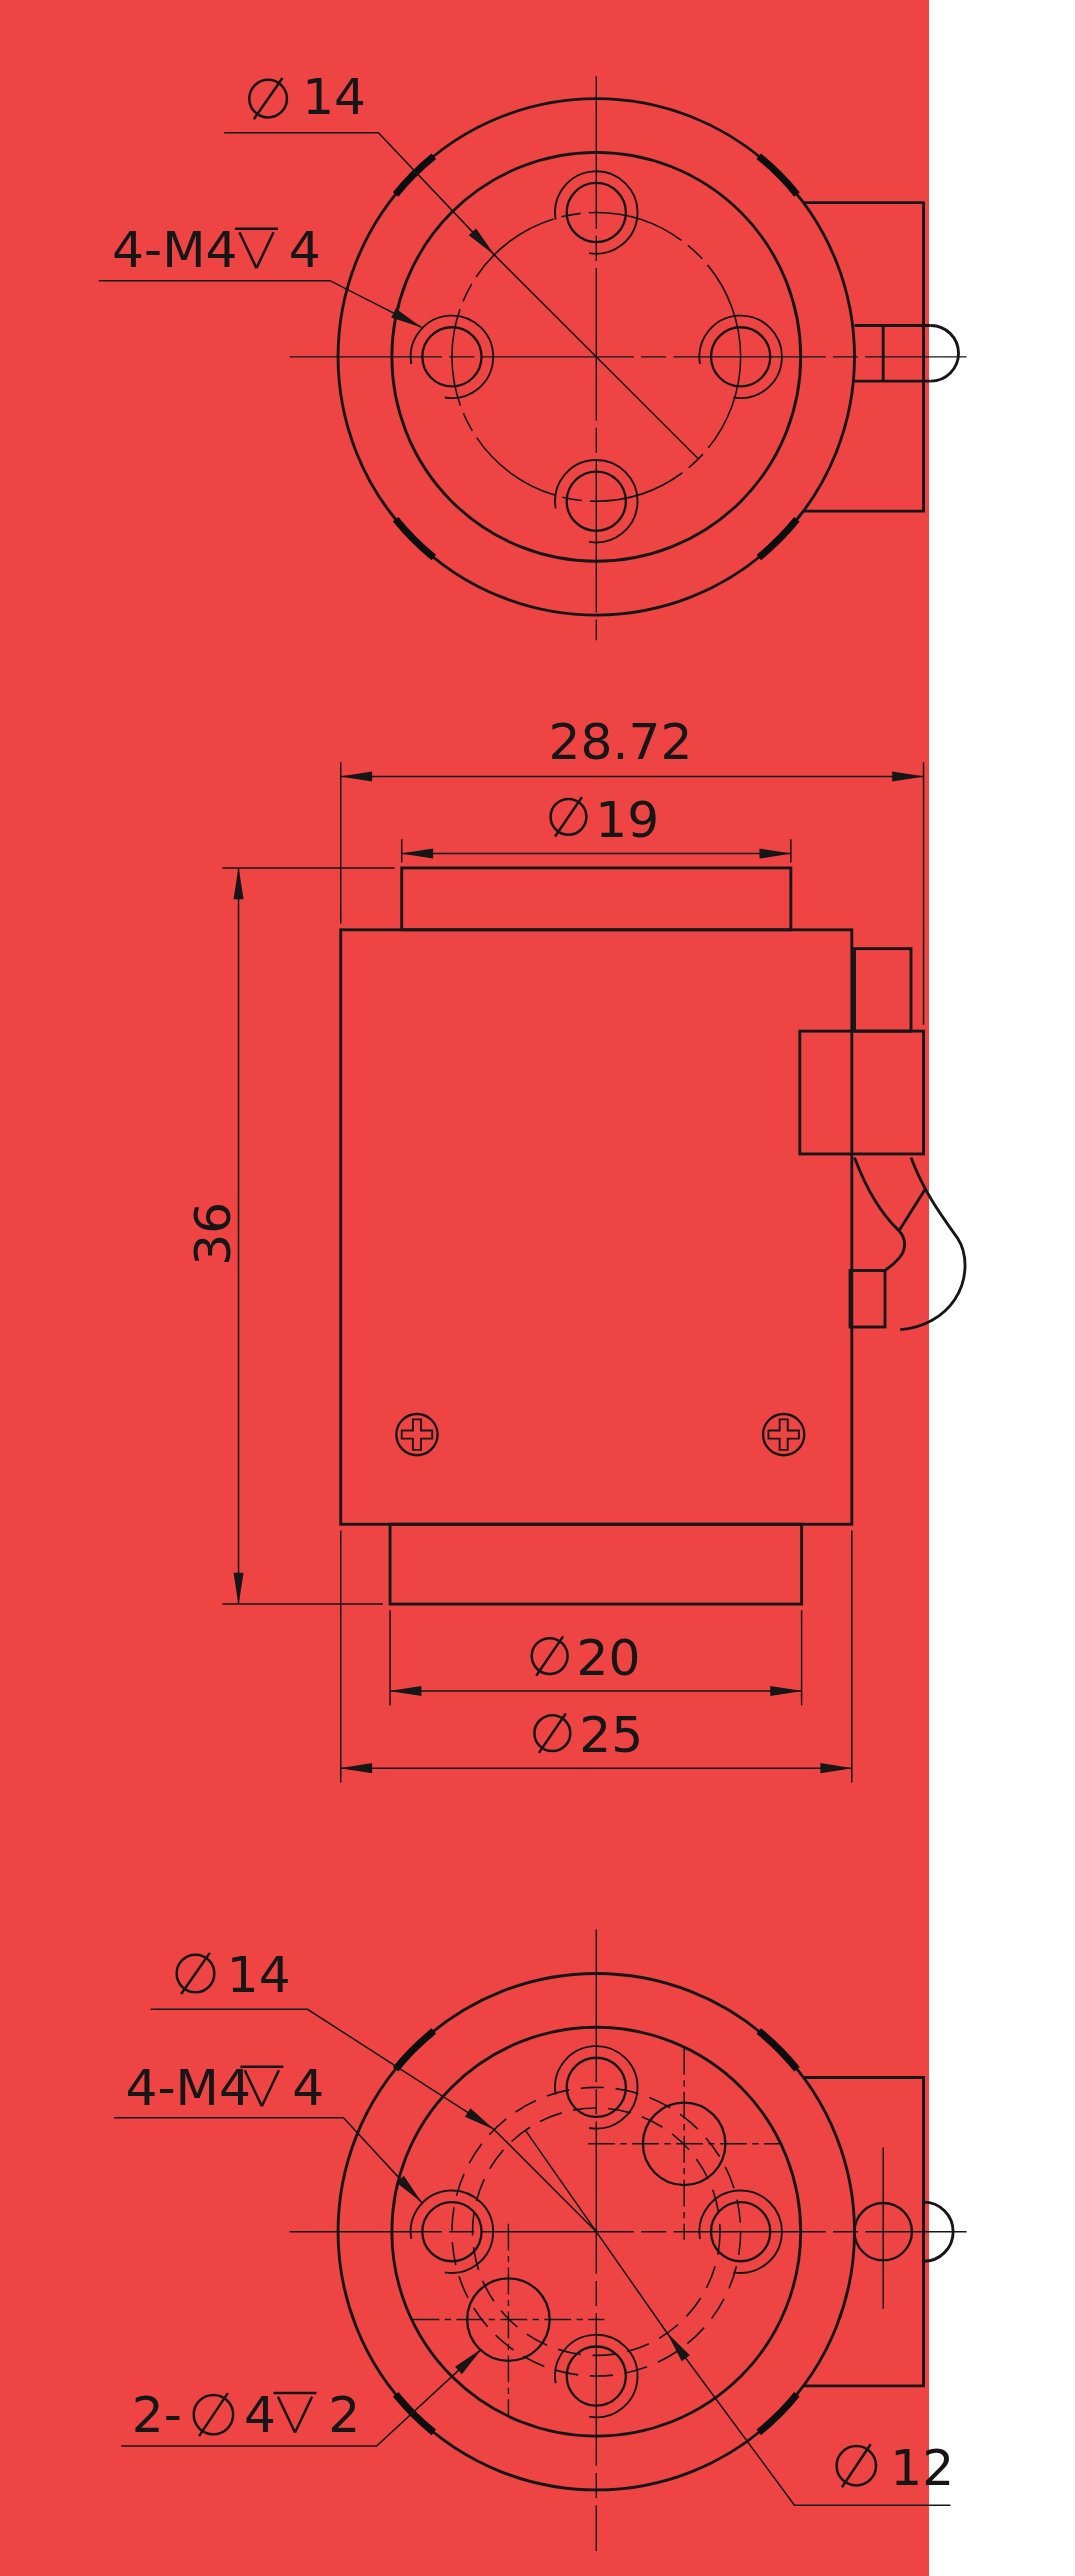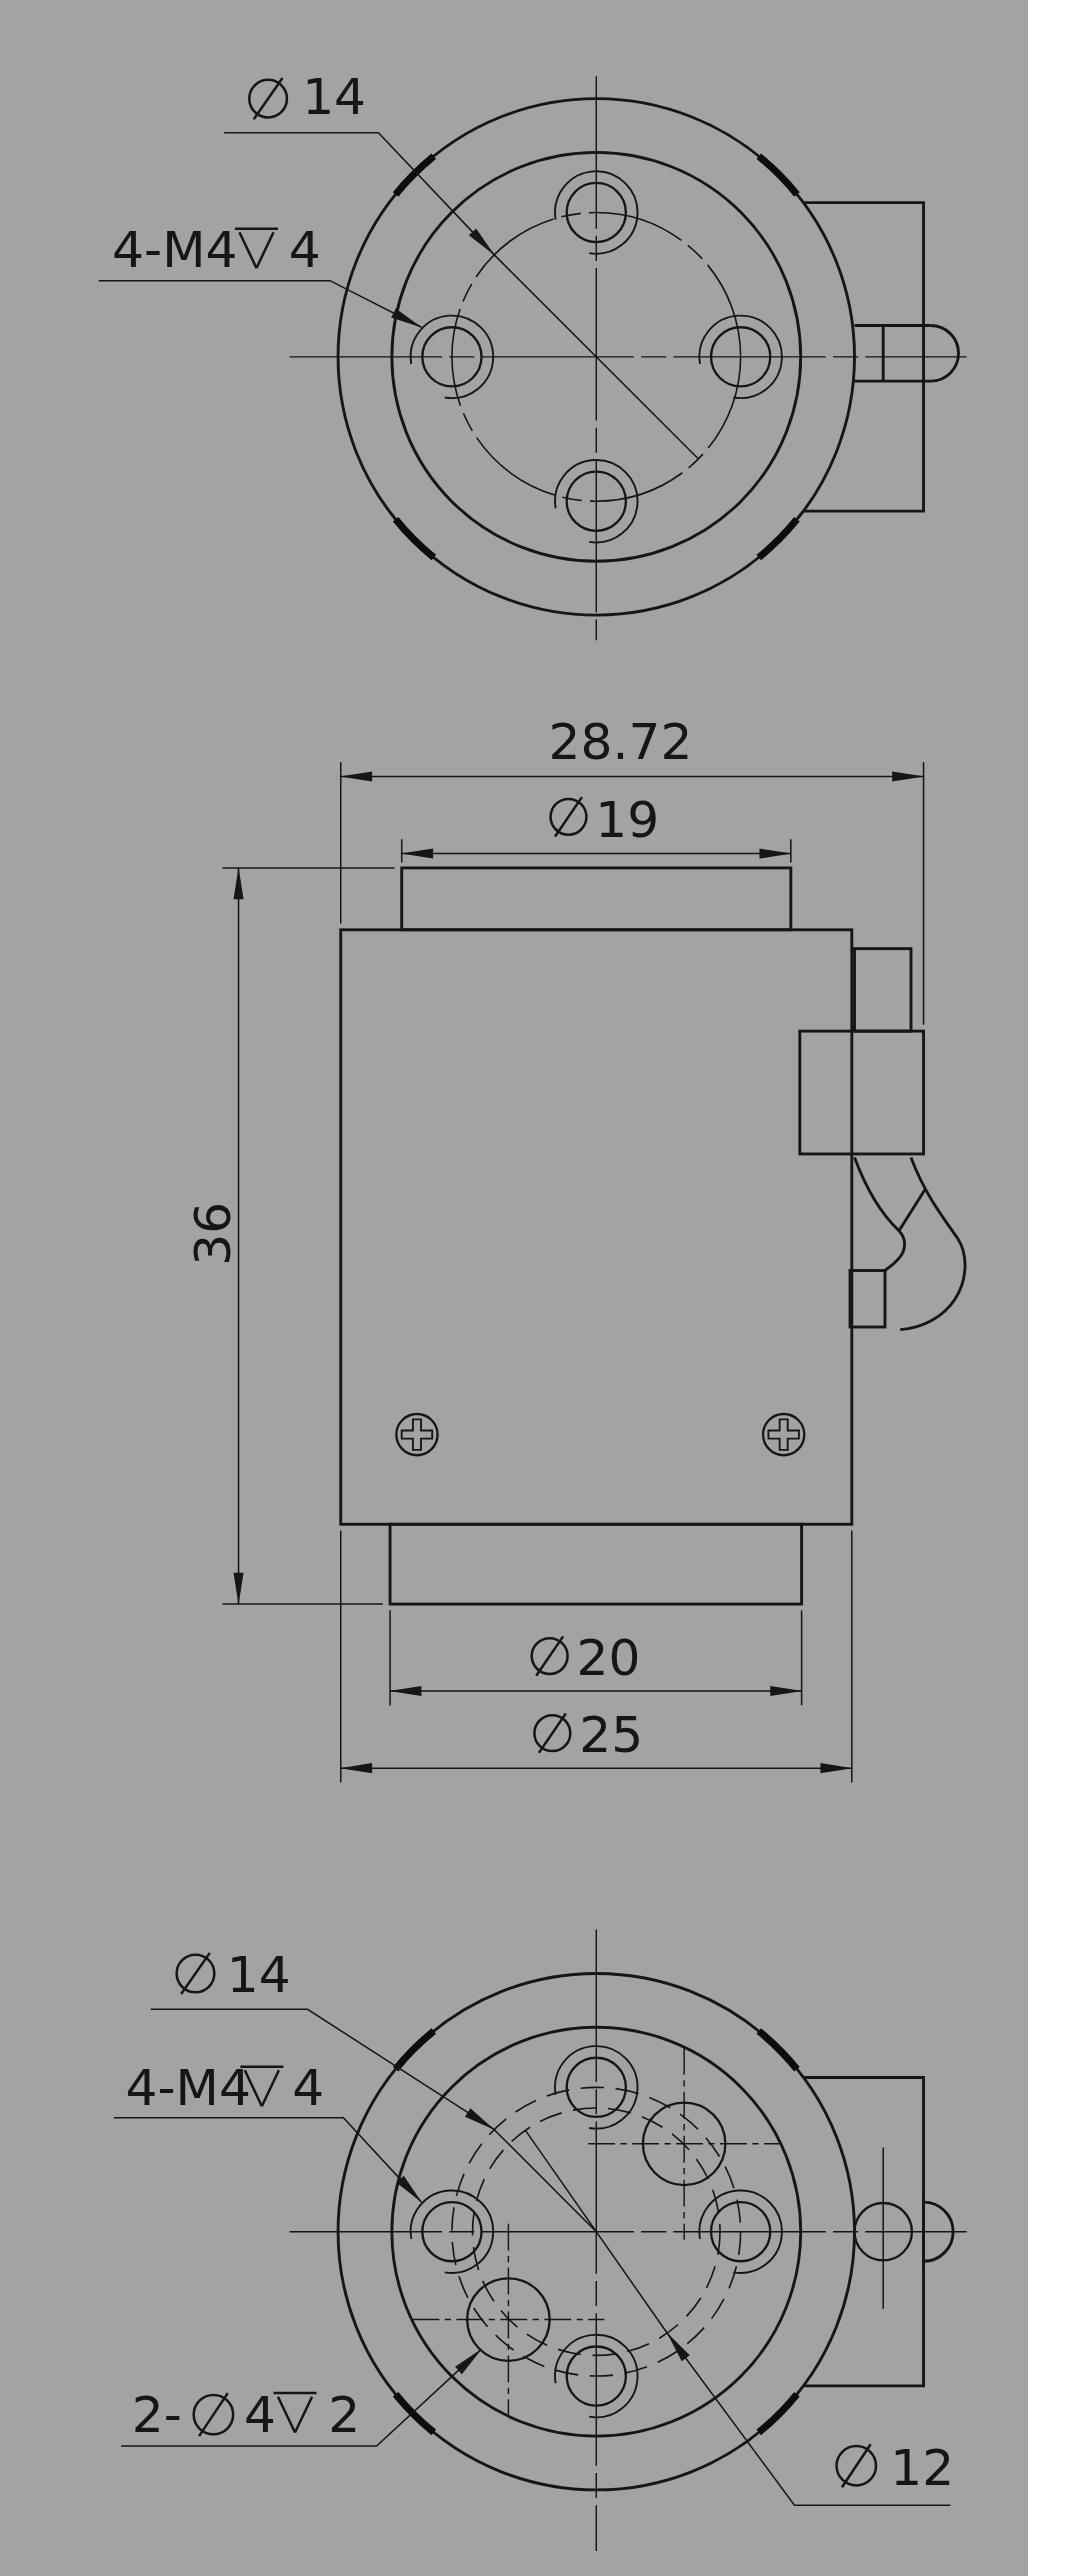--- a/index.html
+++ b/index.html
@@ -1,16 +1,16 @@
 <!DOCTYPE html>
 <html style="font-size:14.3px"><head>
 <meta charset="utf-8">
 <style>
   html,body { margin:0; padding:0; background:#ffffff; }
-  .page { width:1028px; height:2576px; background:#a3a3a3; position:relative; }
+  .page { width:929px; height:2576px; background:#ef4444; position:relative; }
   svg text {
     font-family:"DejaVu Sans", sans-serif;
     font-size:56px;
     fill:#161616;
     stroke:none;
   }
   .outline  { stroke:#161616; stroke-width:3.2; fill:none; stroke-linecap:butt; }
   .hole     { stroke:#161616; stroke-width:2.6; fill:none; }
   .thread   { stroke:#161616; stroke-width:2.1; fill:none; }
   .thin     { stroke:#161616; stroke-width:1.7; fill:none; }

